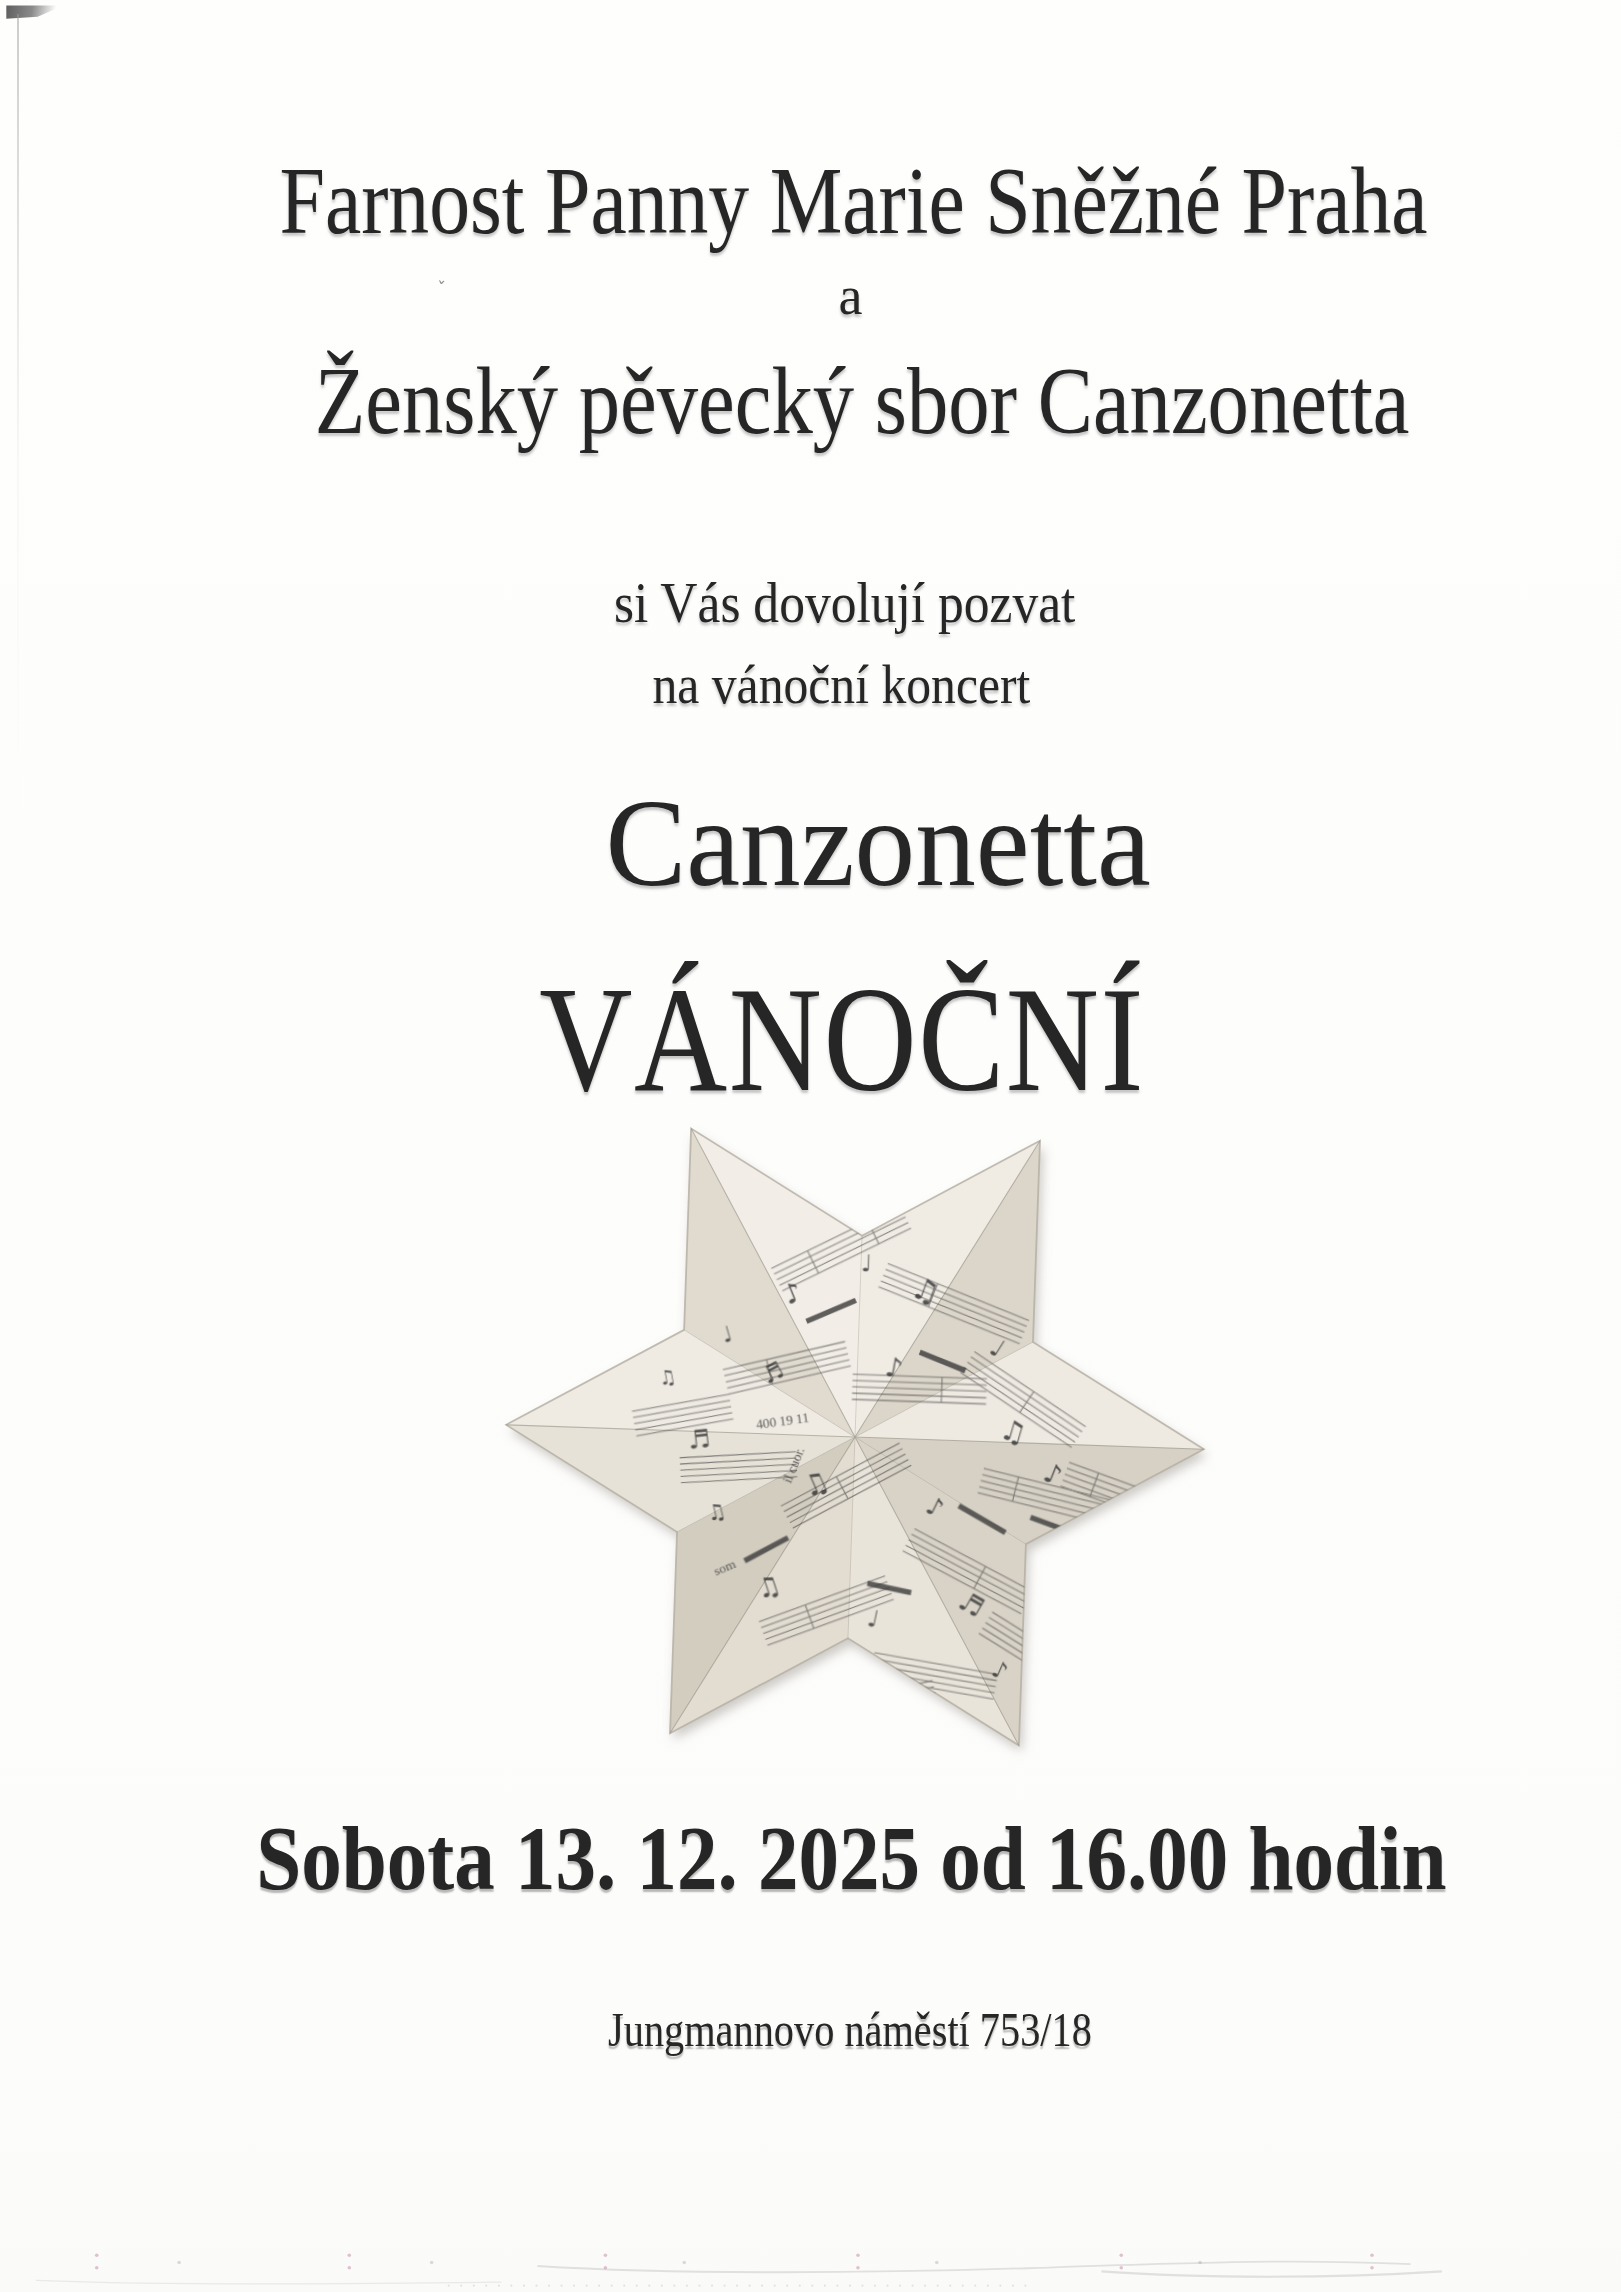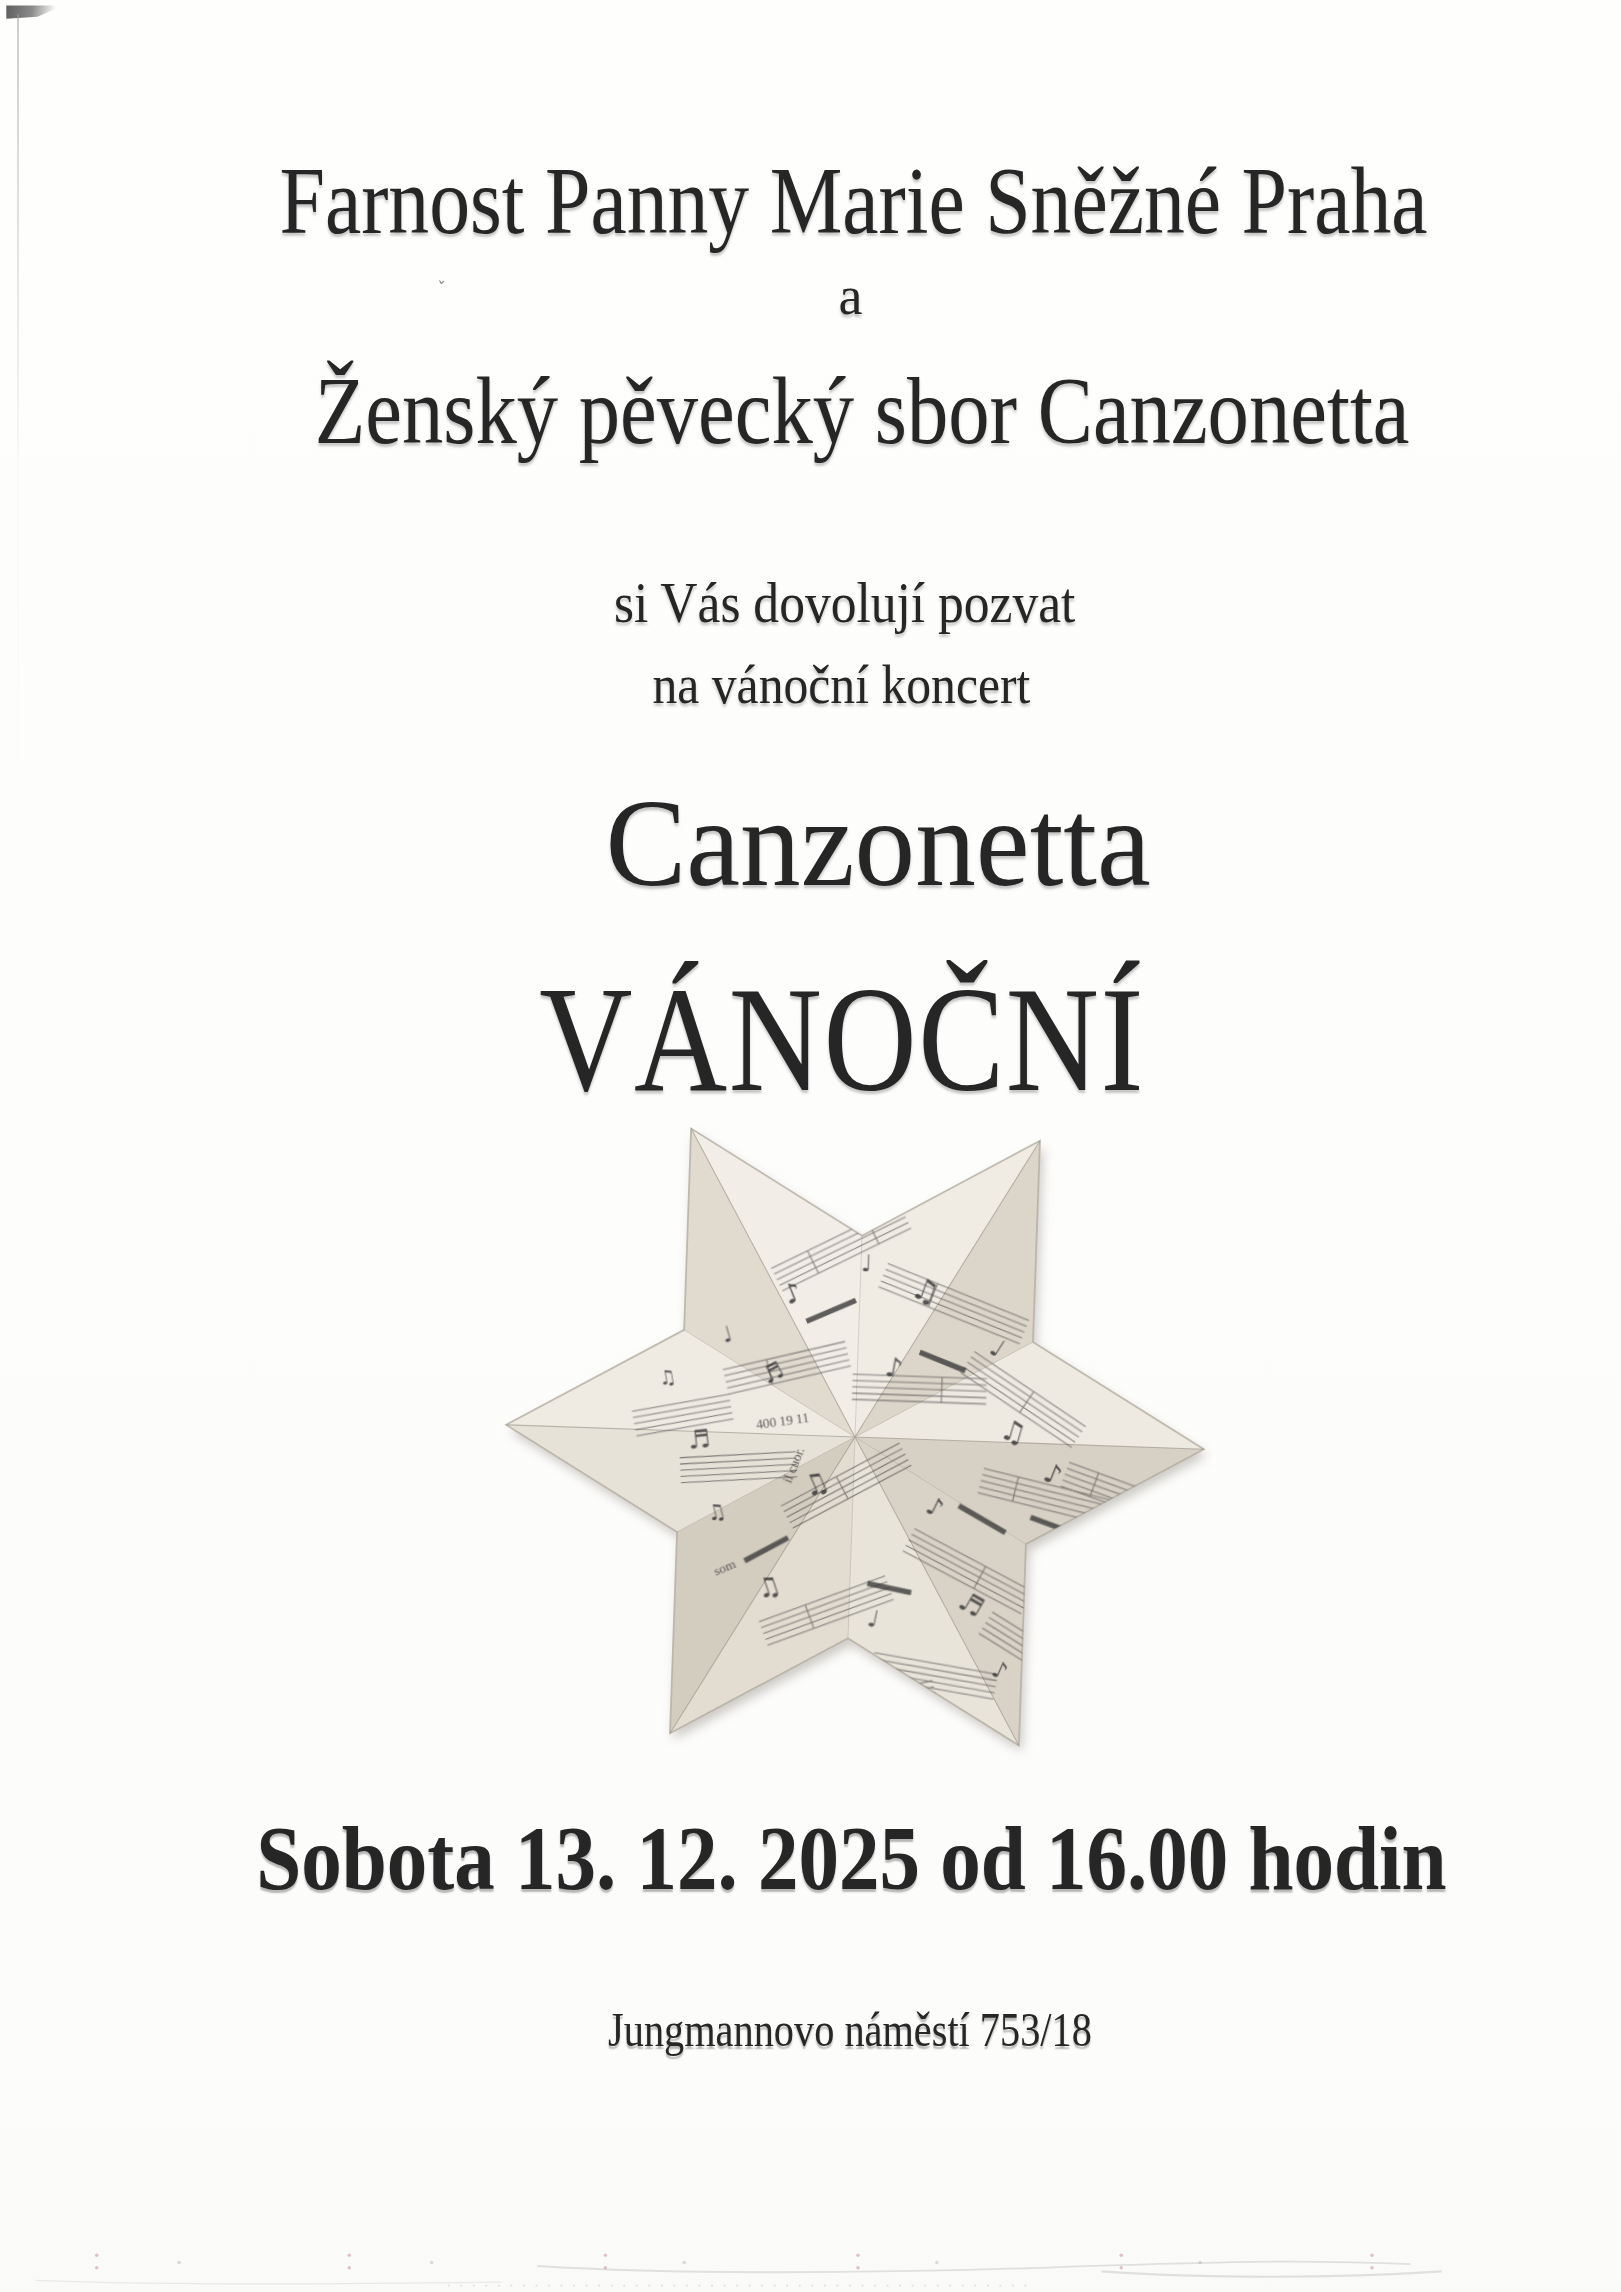--- a/index.html
+++ b/index.html
@@ -12,21 +12,21 @@
   .page{position:absolute;inset:0;background:linear-gradient(180deg,#fefefd 0%,#fcfcfb 92%,#fafaf8 100%);}
   .line{position:absolute;width:100%;text-align:center;line-height:1;white-space:nowrap;}
   .sq{display:inline-block;transform-origin:50% 50%;position:relative;}
   .scan{text-shadow:0 2.7px 2.7px rgba(95,95,95,.35);}
   .scanb{text-shadow:0 2.7px 1.8px rgba(80,80,80,.4);}
 
   .h1{top:154px;font-size:95px;}
   .h1 .sq{transform:scaleX(.86);left:43px;}
   .conj{top:269px;font-size:54px;}
   .conj .sq{left:40px;}
-  .h2{top:364px;font-size:95px;}
+  .h2{top:354px;font-size:95px;}
   .h2 .sq{transform:scaleX(.87);left:52px;}
   .inv1{top:575px;font-size:56px;}
   .inv1 .sq{transform:scaleX(.92);left:34px;}
   .inv2{top:658px;font-size:54px;}
   .inv2 .sq{transform:scaleX(.92);left:31px;}
   .canzo{top:781px;font-size:125px;margin-left:32px;}
   .canzo .sq{transform:scaleX(.97);left:36px;}
   .vanoc{top:964px;font-size:150px;letter-spacing:1.8px;}
   .vanoc .sq{transform:scaleX(.86);left:32px;}
   .sobota{top:1814px;font-size:90px;font-weight:700;padding-left:28px;}

